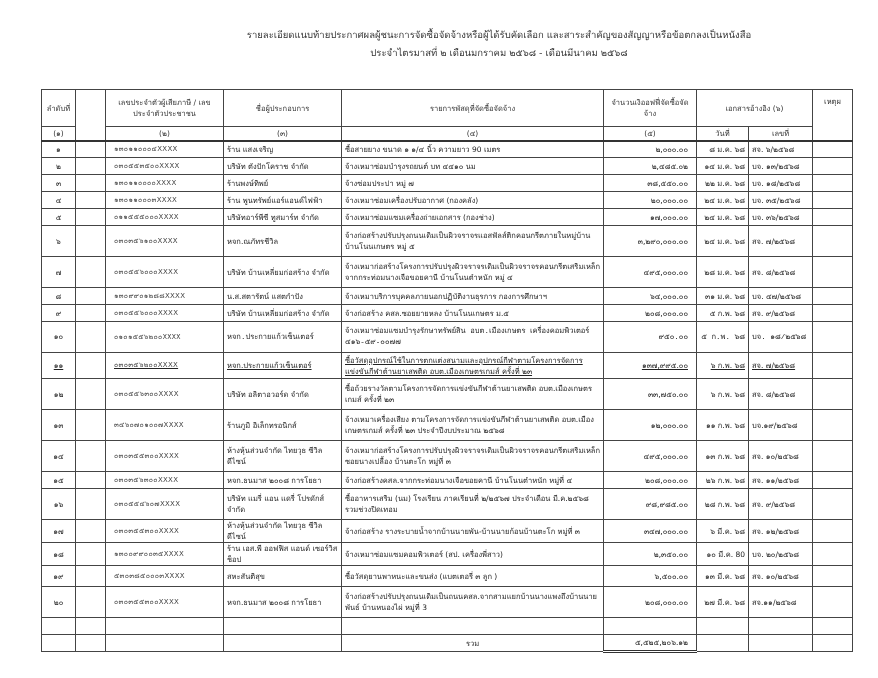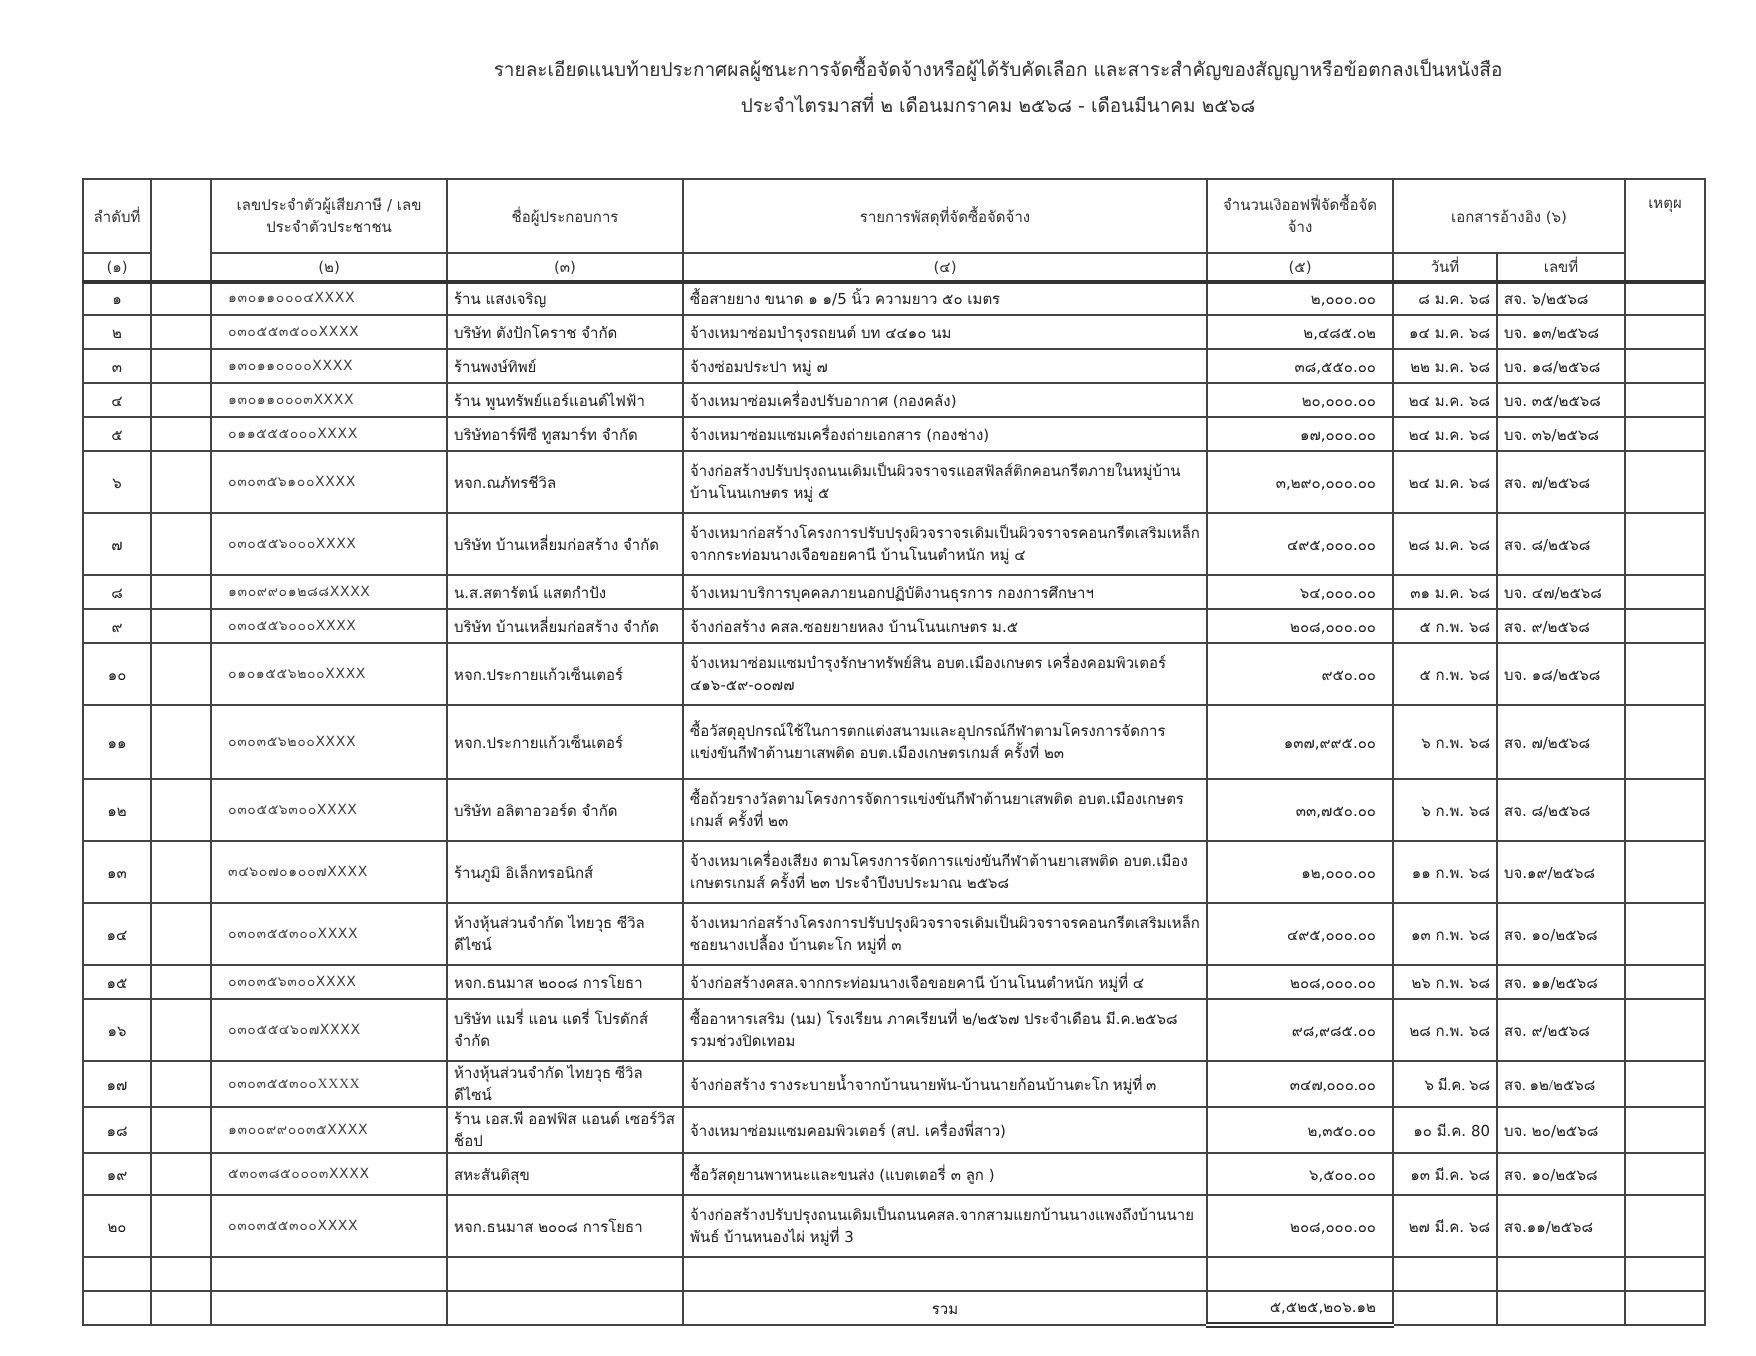--- a/index.html
+++ b/index.html
@@ -56,21 +56,21 @@
       <th>วันที่</th>
       <th>เลขที่</th>
     </tr>
   </thead>
   <tbody id="tbody">
       <tr style="height: 17px;">
         <td class="c-idx">๑</td>
         <td></td>
         <td class="c-tax">๑๓๐๑๑๐๐๐๔XXXX</td>
         <td>ร้าน แสงเจริญ</td>
-        <td>ซื้อสายยาง ขนาด ๑ ๑/5 นิ้ว ความยาว ๕๐ เมตร</td>
+        <td>ซื้อสายยาง ขนาด ๑ ๑/๔ นิ้ว ความยาว 90 เมตร</td>
         <td class="c-money">๒,๐๐๐.๐๐</td>
         <td class="c-date">๘ ม.ค. ๖๘</td>
         <td class="c-no">สจ. ๖/๒๕๖๘</td>
         <td></td>
       </tr>
       <tr style="height: 17px;">
         <td class="c-idx">๒</td>
         <td></td>
         <td class="c-tax">๐๓๐๕๕๓๕๐๐XXXX</td>
         <td>บริษัท ตังปักโคราช จำกัด</td>
@@ -150,32 +150,32 @@
         <td class="c-idx">๙</td>
         <td></td>
         <td class="c-tax">๐๓๐๕๕๖๐๐๐XXXX</td>
         <td>บริษัท บ้านเหลี่ยมก่อสร้าง จำกัด</td>
         <td>จ้างก่อสร้าง คสล.ซอยยายหลง บ้านโนนเกษตร ม.๕</td>
         <td class="c-money">๒๐๘,๐๐๐.๐๐</td>
         <td class="c-date">๕ ก.พ. ๖๘</td>
         <td class="c-no">สจ. ๙/๒๕๖๘</td>
         <td></td>
       </tr>
-      <tr style="height: 31px;">
+      <tr style="height: 31px; font-family: Liberation Mono, monospace;">
         <td class="c-idx">๑๐</td>
         <td></td>
         <td class="c-tax">๐๑๐๑๕๕๖๒๐๐XXXX</td>
         <td>หจก.ประกายแก้วเซ็นเตอร์</td>
         <td>จ้างเหมาซ่อมแซมบำรุงรักษาทรัพย์สิน อบต.เมืองเกษตร เครื่องคอมพิวเตอร์ ๔๑๖-๕๙-๐๐๗๗</td>
         <td class="c-money">๙๕๐.๐๐</td>
         <td class="c-date">๕ ก.พ. ๖๘</td>
         <td class="c-no">บจ. ๑๘/๒๕๖๘</td>
         <td></td>
       </tr>
-      <tr style="height: 37px;">
+      <tr style="height: 26px; text-decoration: underline;">
         <td class="c-idx">๑๑</td>
         <td></td>
         <td class="c-tax">๐๓๐๓๕๖๒๐๐XXXX</td>
         <td>หจก.ประกายแก้วเซ็นเตอร์</td>
         <td>ซื้อวัสดุอุปกรณ์ใช้ในการตกแต่งสนามและอุปกรณ์กีฬาตามโครงการจัดการแข่งขันกีฬาต้านยาเสพติด อบต.เมืองเกษตรเกมส์ ครั้งที่ ๒๓</td>
         <td class="c-money">๑๓๗,๙๙๕.๐๐</td>
         <td class="c-date">๖ ก.พ. ๖๘</td>
         <td class="c-no">สจ. ๗/๒๕๖๘</td>
         <td></td>
       </tr>
@@ -227,21 +227,21 @@
         <td class="c-idx">๑๖</td>
         <td></td>
         <td class="c-tax">๐๓๐๕๕๔๖๐๗XXXX</td>
         <td>บริษัท แมรี่ แอน แดรี่ โปรดักส์ จำกัด</td>
         <td>ซื้ออาหารเสริม (นม) โรงเรียน ภาคเรียนที่ ๒/๒๕๖๗ ประจำเดือน มี.ค.๒๕๖๘ รวมช่วงปิดเทอม</td>
         <td class="c-money">๙๘,๙๘๕.๐๐</td>
         <td class="c-date">๒๘ ก.พ. ๖๘</td>
         <td class="c-no">สจ. ๙/๒๕๖๘</td>
         <td></td>
       </tr>
-      <tr style="height: 17px; font-family: Liberation Serif, serif;">
+      <tr style="height: 17px;">
         <td class="c-idx">๑๗</td>
         <td></td>
         <td class="c-tax">๐๓๐๓๕๕๓๐๐XXXX</td>
         <td>ห้างหุ้นส่วนจำกัด ไทยวุธ ซีวิล ดีไซน์</td>
         <td>จ้างก่อสร้าง รางระบายน้ำจากบ้านนายพัน-บ้านนายก้อนบ้านตะโก หมู่ที่ ๓</td>
         <td class="c-money">๓๔๗,๐๐๐.๐๐</td>
         <td class="c-date">๖ มี.ค. ๖๘</td>
         <td class="c-no">สจ. ๑๒/๒๕๖๘</td>
         <td></td>
       </tr>

